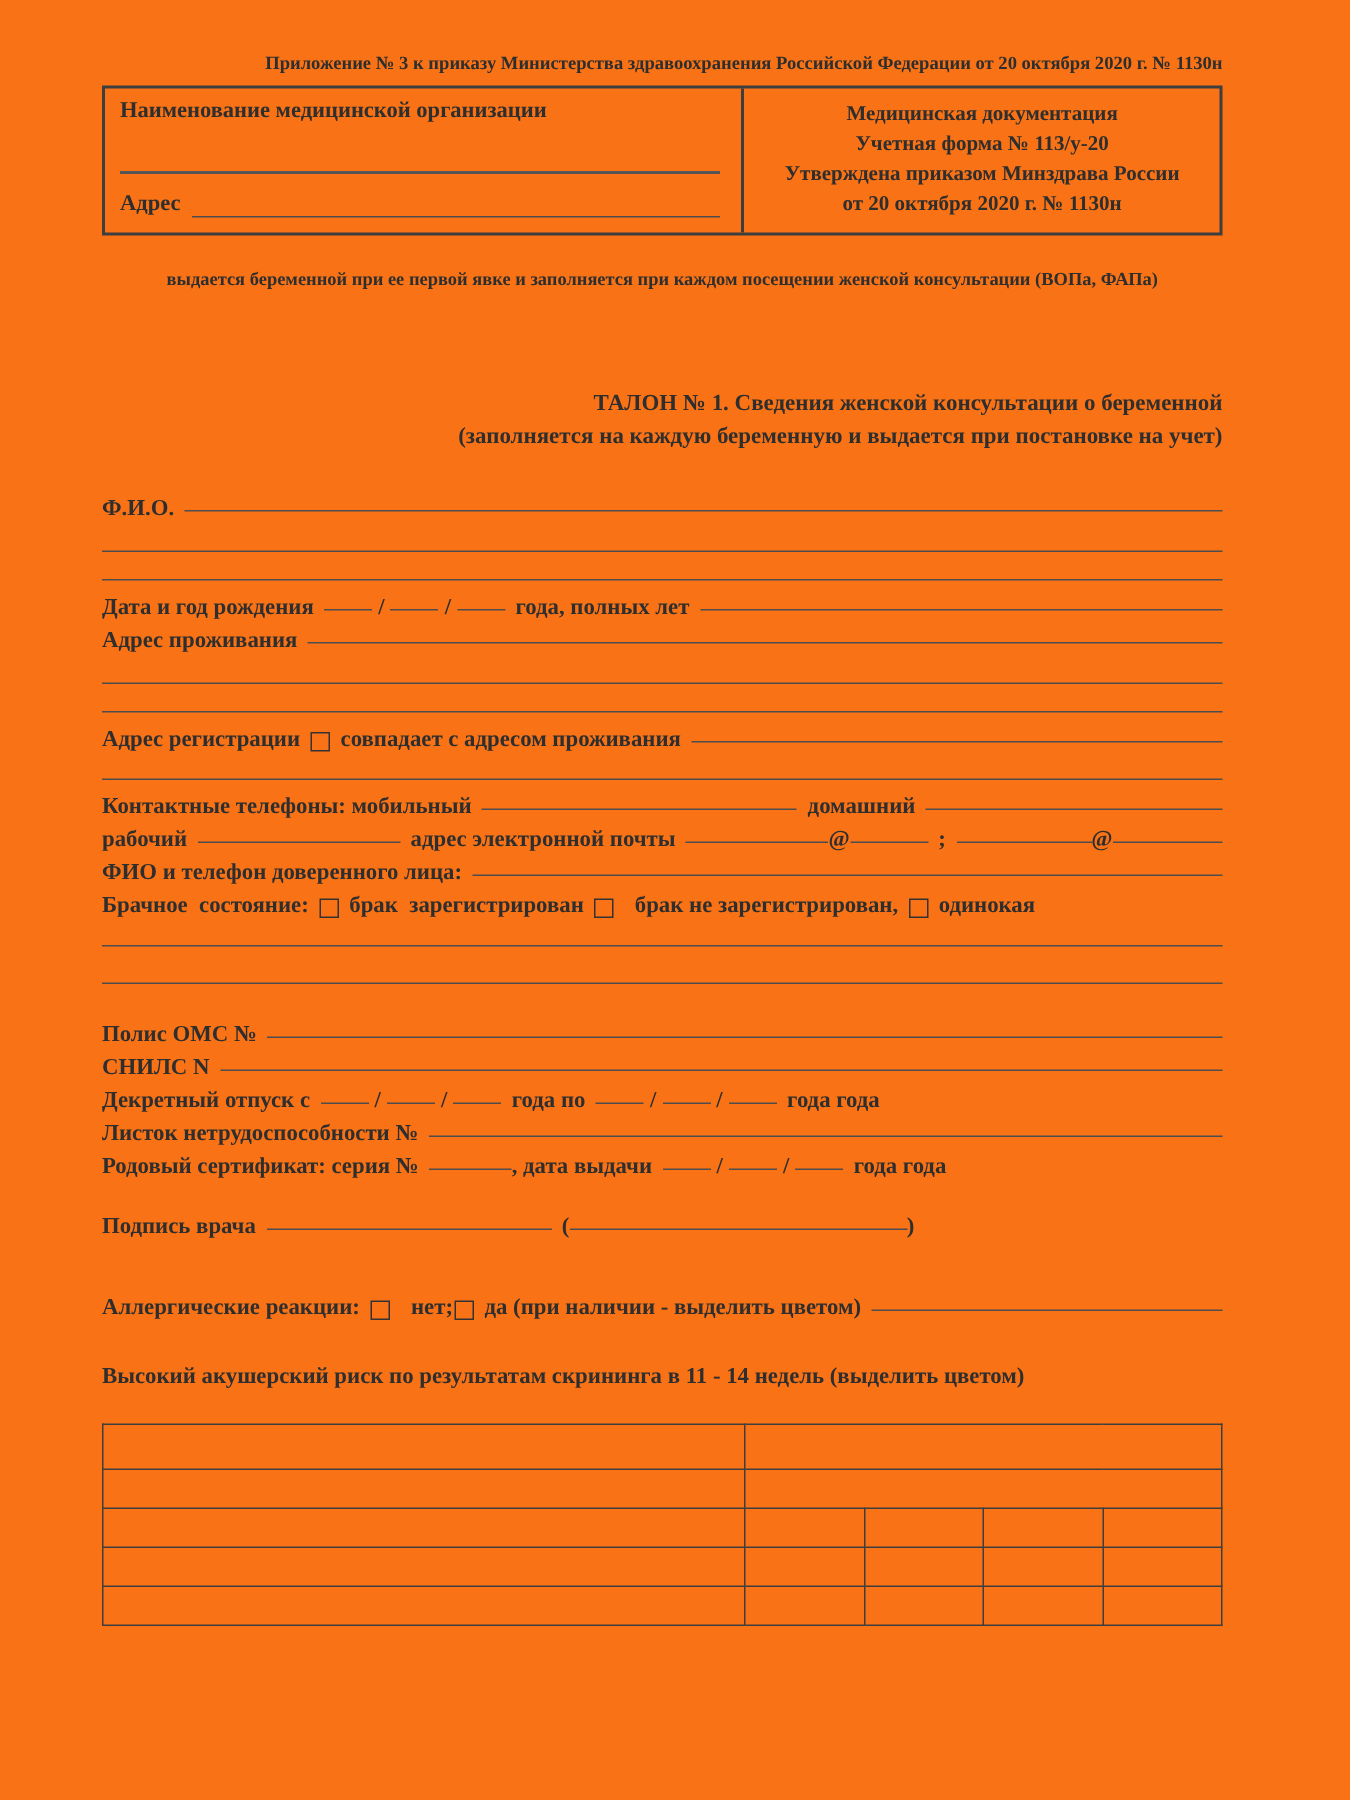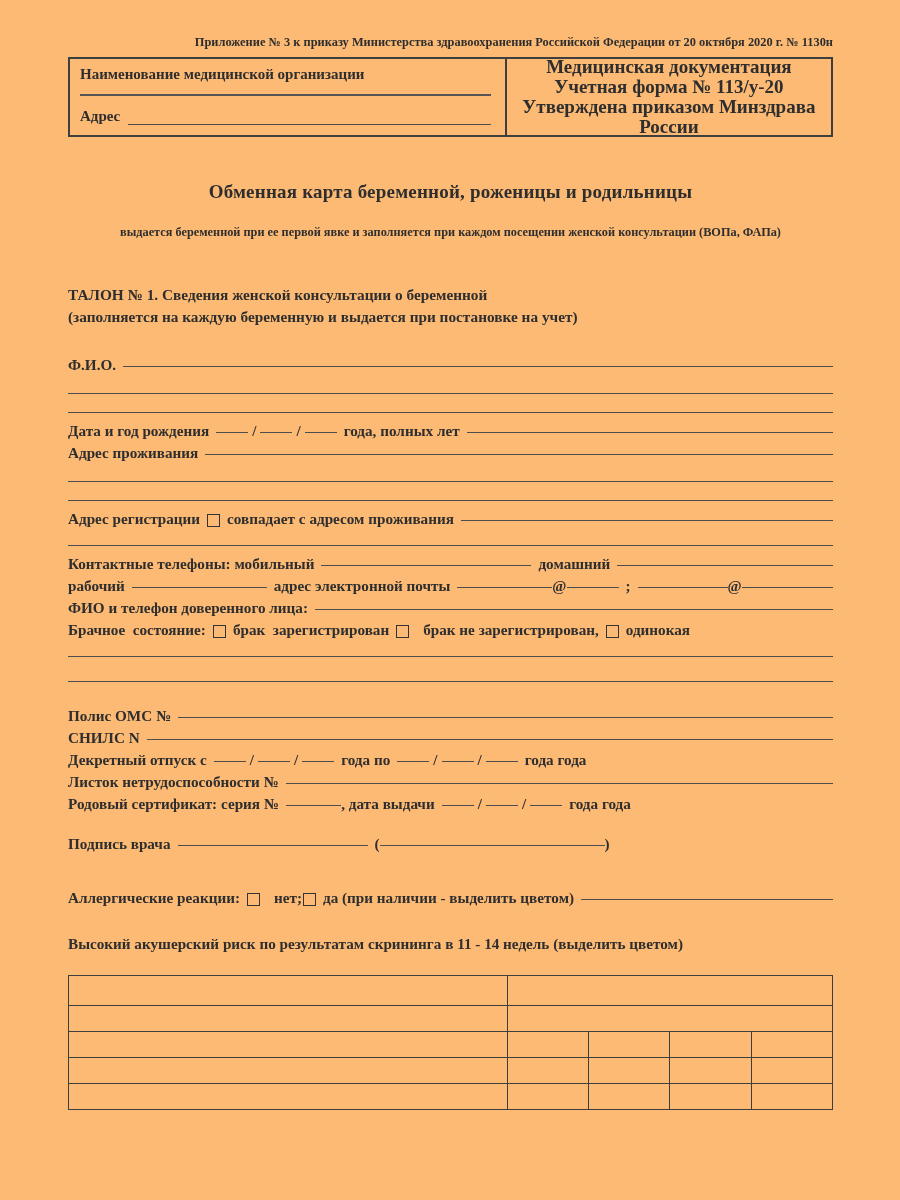--- a/index.html
+++ b/index.html
@@ -1,36 +1,36 @@
 <!DOCTYPE html>
 <html lang="ru"><head>
 <meta charset="utf-8">
 <style>
   html,body{margin:0;padding:0;background:#e9e9e9;}
   .page{
     width:900px;height:1200px;box-sizing:border-box;
-    margin:0 auto;background:#fdba74;overflow:hidden;
-    padding:34px 67px 0 68px;
+    margin:0 auto;background:#f97316;overflow:hidden;
+    padding:34px 85px 0 68px;
     font-family:"Liberation Serif","DejaVu Serif",serif;
     color:#2e2e2e;font-weight:700;
   }
   .appendix{font-size:12.4px;text-align:right;line-height:16px;margin-bottom:7px;white-space:nowrap;}
   
-  .header-box{display:flex;border:2px solid #3e3e3e;height:80px;box-sizing:border-box;}
+  .header-box{display:flex;border:2px solid #3e3e3e;height:100px;box-sizing:border-box;}
   .hb-left{width:57.4%;box-sizing:border-box;border-right:2px solid #3e3e3e;
     padding:7px 14px 10px 10px;display:flex;flex-direction:column;font-size:15px;}
   .hb-org-blank{margin-top:auto;border-bottom:2px solid #555;height:0;margin-bottom:4px;}
   .hb-addr{display:flex;align-items:flex-end;margin-top:8px;}
   .hb-addr .blank{margin-left:8px;}
   .hb-right{flex:1;display:flex;flex-direction:column;justify-content:center;
-    text-align:center;font-size:19px;line-height:20px;padding:0 6px;}
+    text-align:center;font-size:14px;line-height:20px;padding:0 6px;}
   
   .title{margin-top:44px;text-align:center;font-size:19px;letter-spacing:.2px;}
   .subtitle{margin-top:22px;text-align:center;font-size:12.3px;}
-  .talon{margin-top:44px;text-align:left;font-size:15.3px;line-height:22px;}
+  .talon{margin-top:64px;text-align:right;font-size:15.3px;line-height:22px;}
   
   .form{margin-top:26px;font-size:15.2px;}
   .row{display:flex;align-items:center;min-height:22px;line-height:22px;}
   .row.blankline{min-height:19px;line-height:19px;}
   .lbl{white-space:pre;}
   .pad{padding-right:7px;}
   .padl{padding-left:7px;}
   .blank{display:inline-block;height:3px;border-bottom:1.6px solid #4d4d4d;}
   .fill{flex:1 1 auto;}
   .w32{width:32px;}.w52{width:52px;}.w55{width:55px;}.w90{width:90px;}
@@ -63,24 +63,24 @@
       <div class="hb-org-blank"></div>
       <div class="hb-addr">
         <span class="lbl">Адрес</span>
         <span class="blank fill"></span>
       </div>
     </div>
     <div class="hb-right">
       <div>Медицинская документация</div>
       <div>Учетная форма № 113/у-20</div>
       <div>Утверждена приказом Минздрава России</div>
+      <div>от 20 октября 2020 г. № 1130н</div>
     </div>
   </div>
 
-  <div class="title">Обменная карта беременной, роженицы и родильницы</div>
   <div class="subtitle">выдается беременной при ее первой явке и заполняется при каждом посещении женской консультации (ВОПа, ФАПа)</div>
 
   <div class="talon">
     <div>ТАЛОН № 1. Сведения женской консультации о беременной</div>
     <div>(заполняется на каждую беременную и выдается при постановке на учет)</div>
   </div>
 
   <div class="form">
 
     <div class="row">

